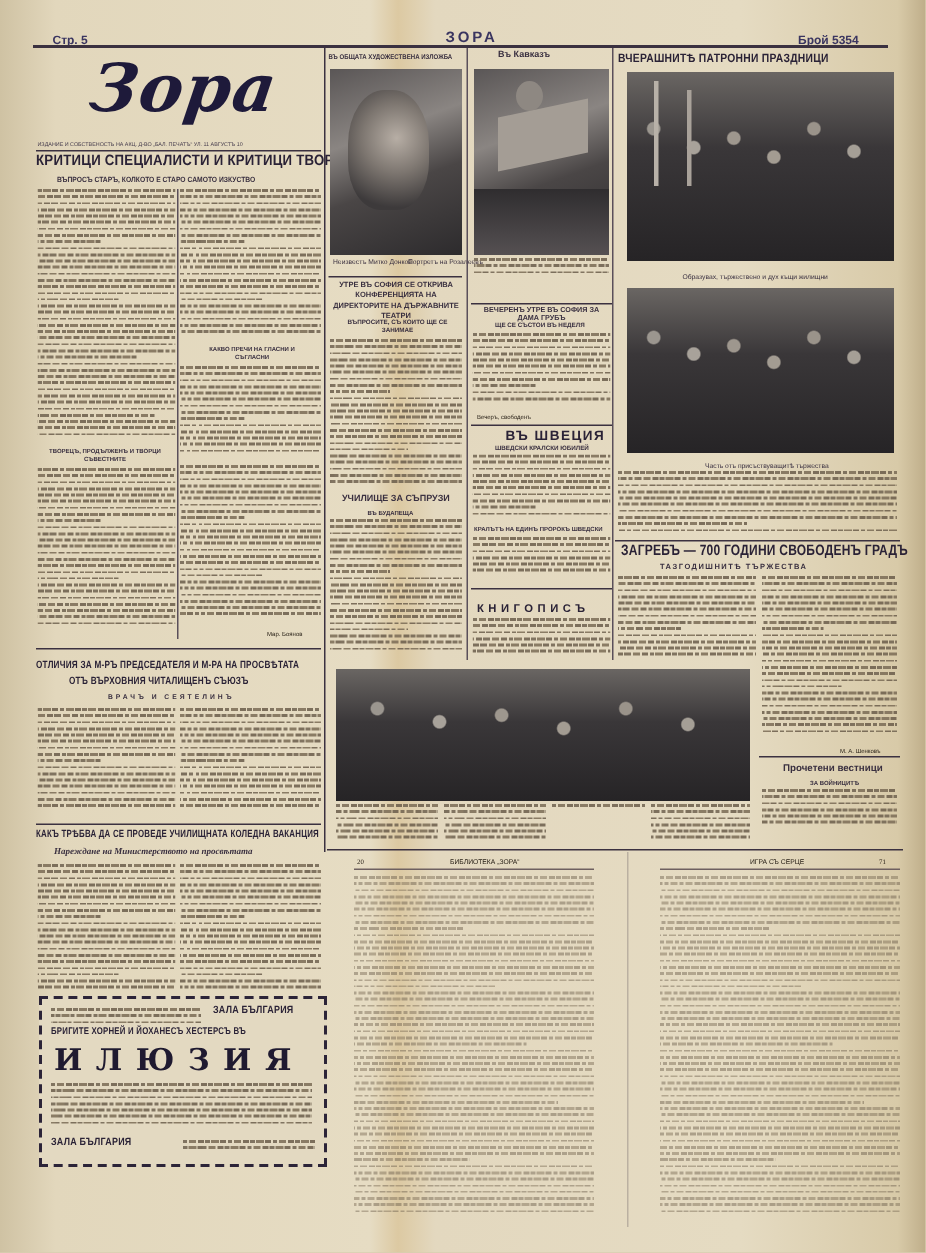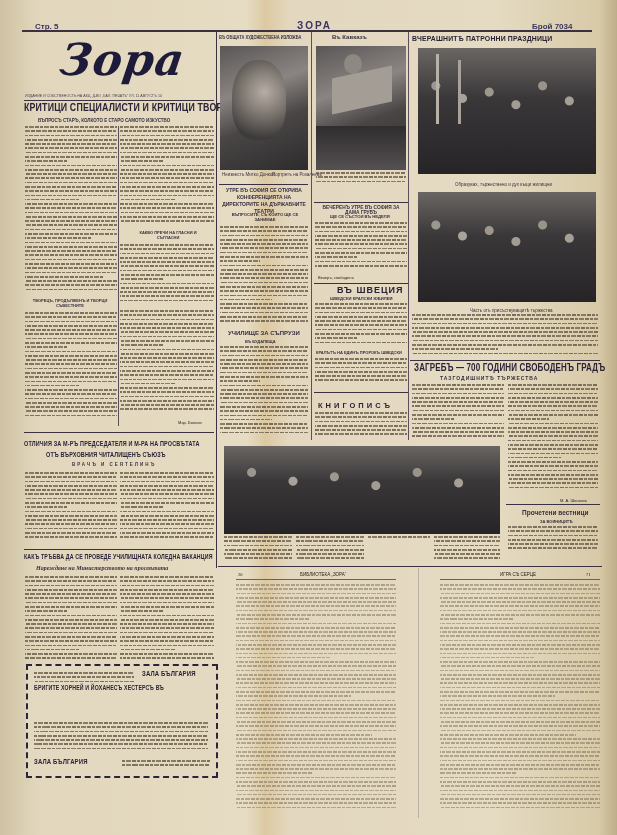--- a/index.html
+++ b/index.html
@@ -28,21 +28,21 @@
   .vrule{position:absolute;width:1px;background:#5a4f5a;}
 </style>
 </head>
 <body>
 
 <div class="page">
 
   <div class="masthead-row">
     <span class="txt" style="left:13px;top:0;">Стр. 5</span>
     <span class="txt" style="left:275px;top:-2px;font-size:10px;letter-spacing:2px;">ЗОРА</span>
-    <span class="txt" style="left:510px;top:0;">Брой 7034</span>
+    <span class="txt" style="left:510px;top:0;">Брой 5354</span>
   </div>
   <div class="rule" style="left:22px;top:30px;width:570px;height:2px;"></div>
 
   <div class="logo">Зора</div>
 
   <div class="txt" style="left:25px;top:94px;width:190px;font-family:'Liberation Sans',sans-serif;font-size:3.6px;color:#4a4050;white-space:nowrap;overflow:hidden;">ИЗДАНИЕ И СОБСТВЕНОСТЬ НА АКЦ. Д-ВО „БАЛ. ПЕЧАТЪ“ УЛ. 11 АВГУСТЪ 10</div>
   <div class="rule" style="left:24px;top:100px;width:190px;height:1px;"></div>
   <div class="txt hl" style="left:24px;top:102px;font-size:10px;transform:scaleX(0.88);">Критици специалисти и критици творци</div>
   <div class="txt sub" style="left:38px;top:117px;font-size:5px;transform:scaleX(0.9);transform-origin:left top;">Въпросъ старъ, колкото е старо самото изкуство</div>
 
@@ -277,20 +277,21 @@
     </div>
 
   <div class="adbox" style="left:26px;top:664px;width:188px;height:110px;">
     <div class="body-text" style="left:6px;top:6px;width:100px;height:14px;">
         <div class="ln" style="background-position: 0px 0px;"></div>
         <div class="ln" style="background-position: 13px 0px;"></div>
         <div class="ln" style="background-position: 11px 0px;"></div>
       </div>
     <div class="txt hl" style="left:114px;top:4px;font-size:7px;transform:scaleX(0.85);">Зала България</div>
     <div class="txt hl" style="left:6px;top:18px;font-size:6.5px;transform:scaleX(0.8);">Бригите Хорней и Йоханесъ Хестерсъ въ</div>
+    <div class="txt" style="left:8px;top:28px;font-family:'DejaVu Serif',serif;font-weight:bold;font-size:20px;letter-spacing:9px;color:#1f1a30;text-transform:uppercase;white-space:nowrap;">Илюзия</div>
     <div class="body-text" style="left:6px;top:56px;width:174px;height:32px;">
         <div class="ln" style="background-position: 0px 0px;"></div>
         <div class="ln" style="background-position: 13px 0px;"></div>
         <div class="ln" style="background-position: 11px 0px;"></div>
         <div class="ln" style="background-position: 9px 0px;"></div>
         <div class="ln" style="background-position: 7px 0px;"></div>
         <div class="ln" style="background-position: 5px 0px;"></div>
         <div class="ln" style="background-position: 3px 0px;"></div>
       </div>
     <div class="txt hl" style="left:6px;top:92px;font-size:7px;transform:scaleX(0.85);">Зала България</div>

